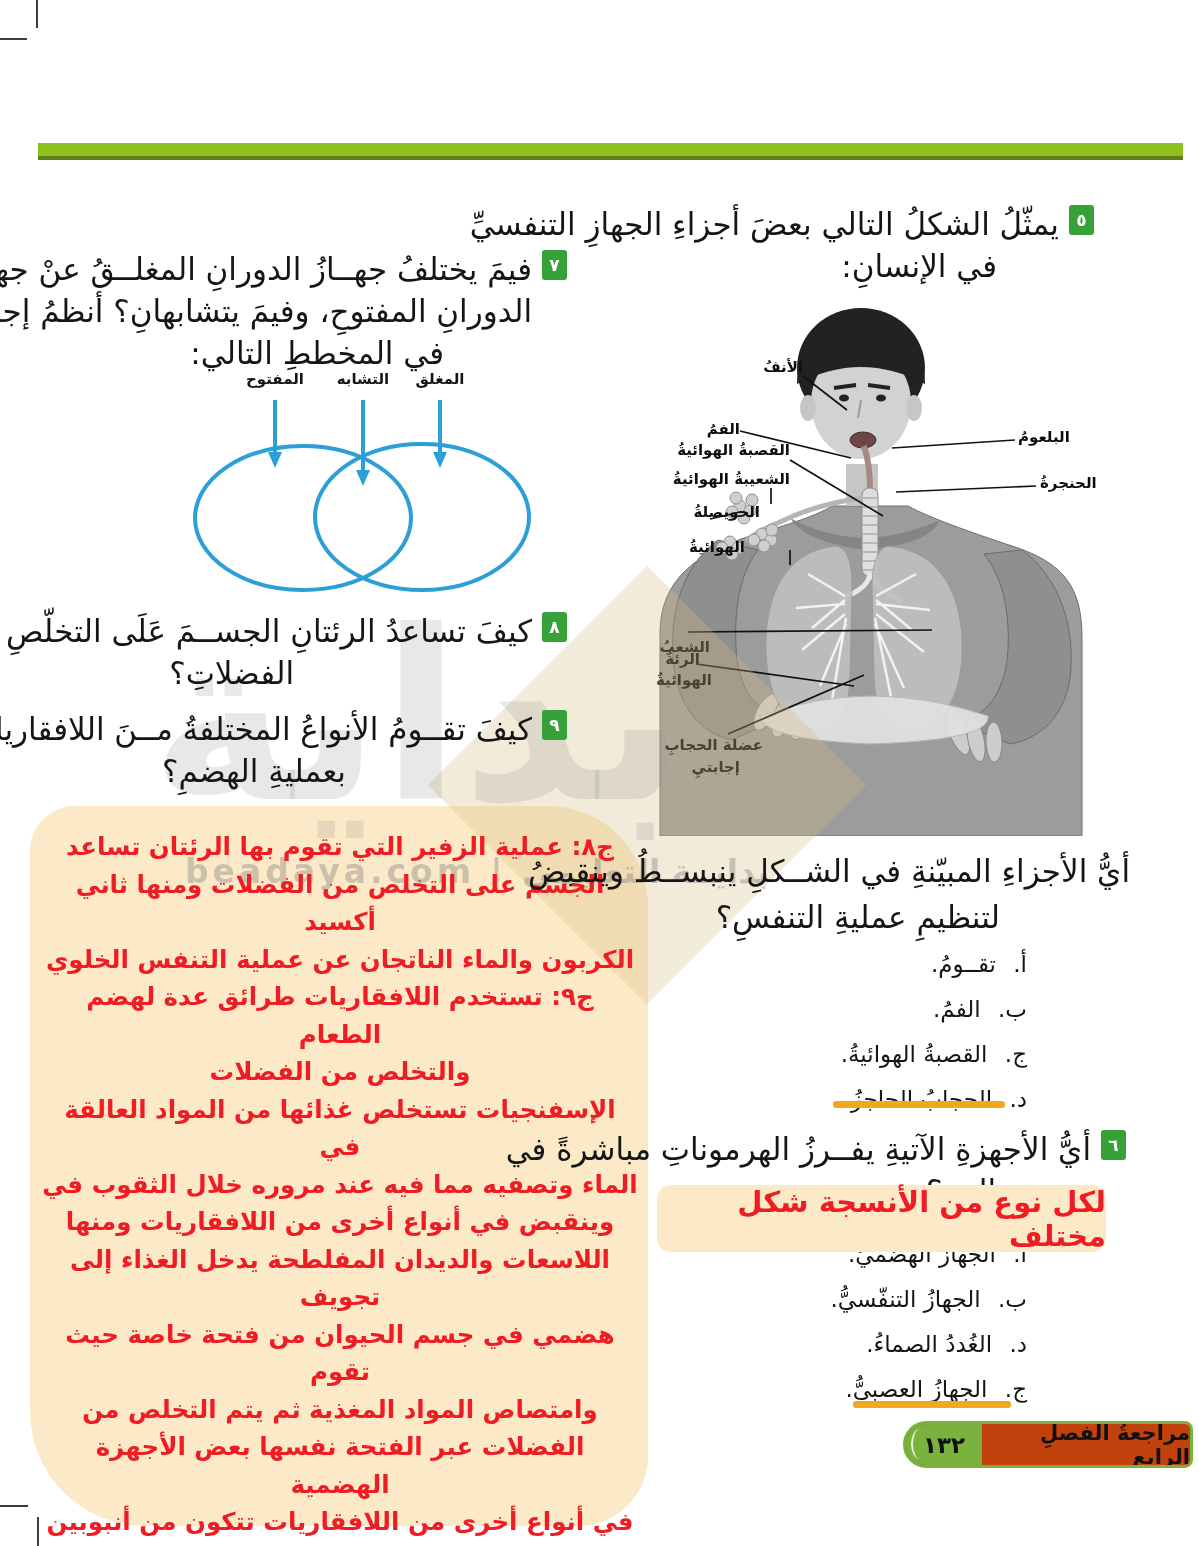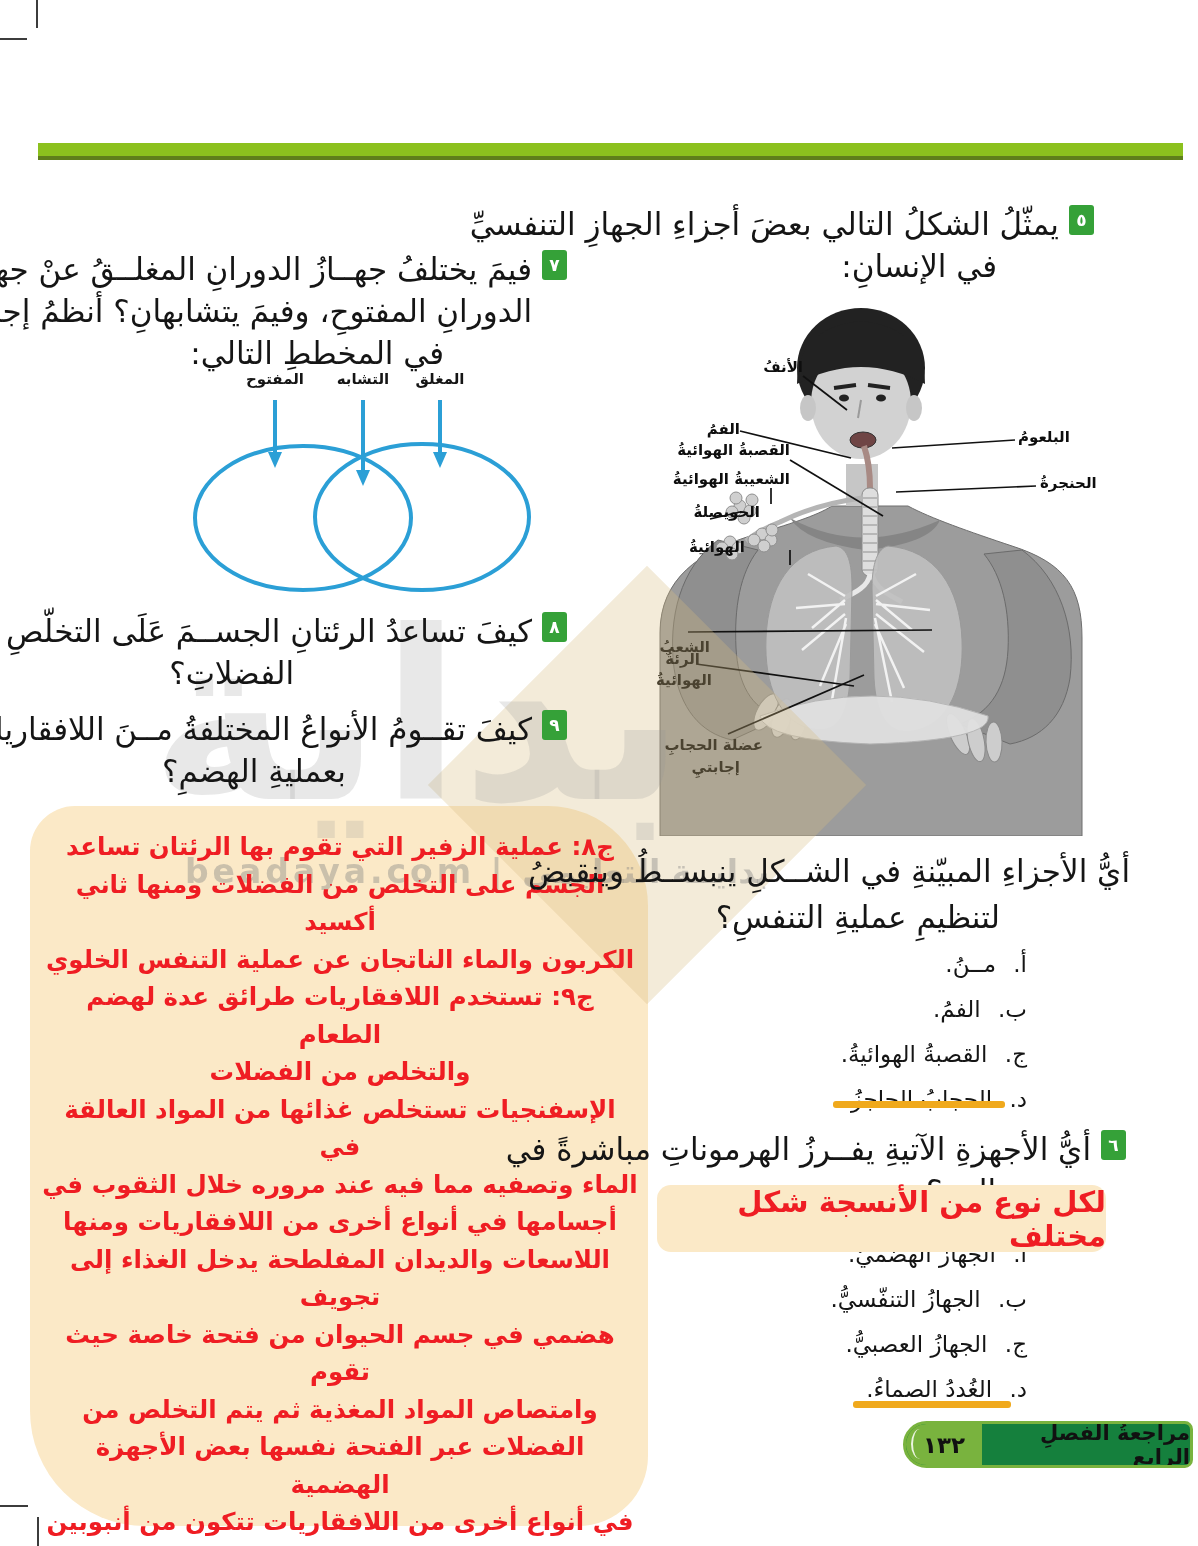--- a/index.html
+++ b/index.html
@@ -43,21 +43,21 @@
               border-radius:45px 100px 70px 115px;z-index:0;}
   .answer-text{position:absolute;left:42px;top:828px;width:596px;direction:rtl;text-align:center;
                font-size:24.5px;line-height:37.5px;font-weight:bold;color:#ef1d23;z-index:2;}
   
   .overlay-note{position:absolute;left:657px;top:1185px;width:449px;height:67px;background:#fbe9c7;
                 border-radius:14px;display:flex;align-items:center;justify-content:center;
                 font-size:29px;font-weight:bold;color:#ef1d23;direction:rtl;z-index:3;}
   
   .footer-pill{position:absolute;left:903px;top:1421px;width:290px;height:47px;display:flex;
                direction:ltr;border:3px solid #79b33e;border-radius:26px 9px 9px 26px;
-               overflow:hidden;background:#15803d;box-sizing:border-box;z-index:2;}
+               overflow:hidden;background:#c2410c;box-sizing:border-box;z-index:2;}
   .footer-num{position:relative;flex:0 0 76px;background:#79b33e;color:#111;font-size:23px;
               font-weight:bold;display:flex;align-items:center;justify-content:center;}
   .footer-num::before{content:"";position:absolute;left:5px;top:5px;width:16px;height:30px;
               border-left:2px solid rgba(255,255,255,.85);border-radius:50%;}
   .footer-label{flex:1;display:flex;align-items:center;justify-content:center;direction:rtl;
               font-size:21px;font-weight:bold;color:#111;}
   
   .wm{position:absolute;pointer-events:none;z-index:1;}
   .wm-logo{left:150px;top:600px;font-size:235px;font-weight:bold;color:rgba(150,150,150,.22);
            direction:rtl;line-height:1;}
@@ -239,21 +239,21 @@
   </div>
 
   <div class="answer-text">
       <div>ج٨: عملية الزفير التي تقوم بها الرئتان تساعد</div>
       <div>الجسم على التخلص من الفضلات ومنها ثاني أكسيد</div>
       <div>الكربون والماء الناتجان عن عملية التنفس الخلوي</div>
       <div>ج٩: تستخدم اللافقاريات طرائق عدة لهضم الطعام</div>
       <div>والتخلص من الفضلات</div>
       <div>الإسفنجيات تستخلص غذائها من المواد العالقة في</div>
       <div>الماء وتصفيه مما فيه عند مروره خلال الثقوب في</div>
-      <div>أجسامها في أنواع أخرى من اللافقاريات ومنها</div>
+      <div>وينقبض في أنواع أخرى من اللافقاريات ومنها</div>
       <div>اللاسعات والديدان المفلطحة يدخل الغذاء إلى تجويف</div>
       <div>هضمي في جسم الحيوان من فتحة خاصة حيث تقوم</div>
       <div>وامتصاص المواد المغذية ثم يتم التخلص من</div>
       <div>الفضلات عبر الفتحة نفسها بعض الأجهزة الهضمية</div>
       <div>في أنواع أخرى من اللافقاريات تتكون من أنبوبين</div>
     </div>
 
   <div class="q" id="q5" style="left:632px;top:203px;width:462px;">
     <span class="badge">٥</span>
     <div class="qtext">
@@ -263,40 +263,40 @@
   </div>
 
   <div class="q" id="q5b" style="left:630px;top:848px;width:500px;">
     <div class="qtext" style="line-height:46px;">
         <div class="qline">أيُّ الأجزاءِ المبيّنةِ في الشــكلِ ينبســطُ وينقبضُ</div>
         <div class="qline">لتنظيمِ عمليةِ التنفسِ؟</div>
       </div>
   </div>
 
   <div class="choices" style="left:705px;top:942px;width:322px;">
-      <div class="choice"><span class="ch-letter">أ.</span> <span>مــنُ.</span></div>
+      <div class="choice"><span class="ch-letter">أ.</span> <span>تقــومُ.</span></div>
       <div class="choice"><span class="ch-letter">ب.</span> <span>الفمُ.</span></div>
       <div class="choice"><span class="ch-letter">ج.</span> <span>القصبةُ الهوائيةُ.</span></div>
       <div class="choice"><span class="ch-letter">د.</span> <span>الحجابُ الحاجزُ.</span></div>
     </div>
   <div class="underline" style="left:833px;top:1101px;width:172px;"></div>
 
   <div class="q" id="q6" style="left:632px;top:1128px;width:494px;">
     <span class="badge">٦</span>
     <div class="qtext">
         <div class="qline">أيُّ الأجهزةِ الآتيةِ يفــرزُ الهرموناتِ مباشرةً في</div>
         <div class="qline">الدمِ؟</div>
       </div>
   </div>
 
   <div class="choices" style="left:705px;top:1232px;width:322px;">
       <div class="choice"><span class="ch-letter">أ.</span> <span>الجهازُ الهضميُّ.</span></div>
       <div class="choice"><span class="ch-letter">ب.</span> <span>الجهازُ التنفّسيُّ.</span></div>
+      <div class="choice"><span class="ch-letter">د.</span> <span>الغُددُ الصماءُ.</span></div>
       <div class="choice"><span class="ch-letter">ج.</span> <span>الجهازُ العصبيُّ.</span></div>
-      <div class="choice"><span class="ch-letter">د.</span> <span>الغُددُ الصماءُ.</span></div>
     </div>
   <div class="underline" style="left:853px;top:1401px;width:158px;"></div>
 
   <div class="overlay-note">لكل نوع من الأنسجة شكل مختلف</div>
 
   <div class="footer-pill">
     <div class="footer-num">١٣٢</div>
     <div class="footer-label">مراجعةُ الفصلِ الرابعِ</div>
   </div>
 

